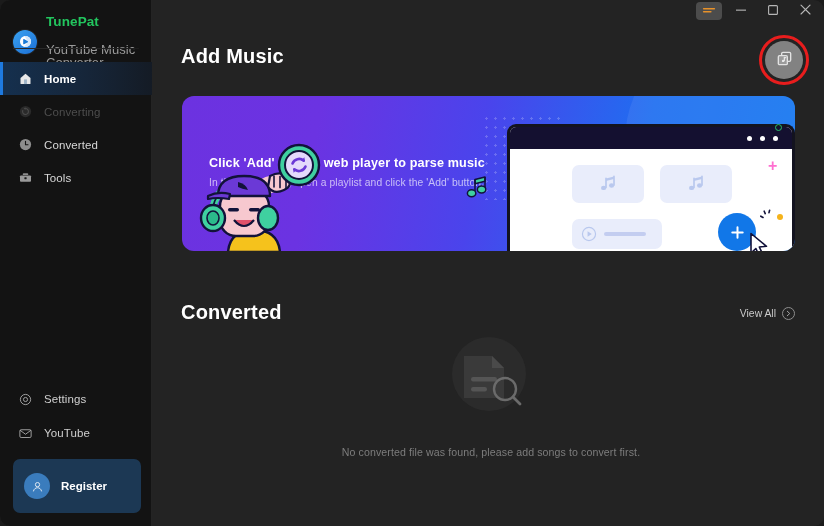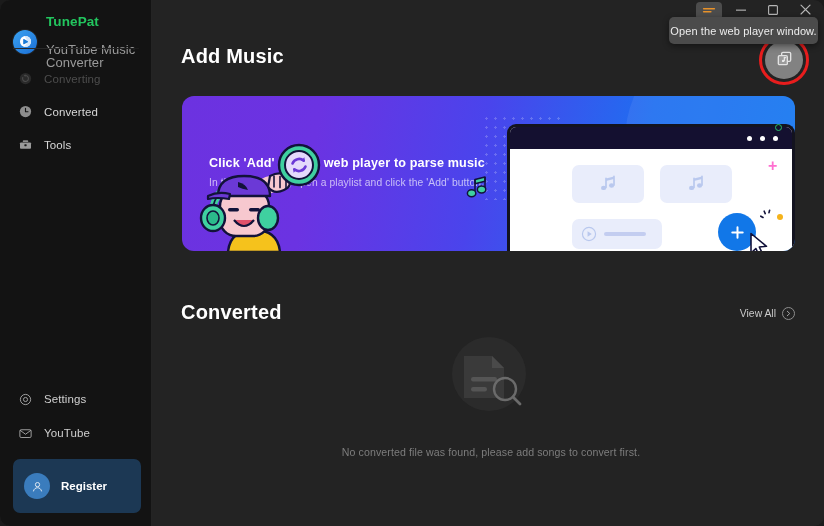--- a/index.html
+++ b/index.html
@@ -217,20 +217,29 @@
       </div>
       <div class="brand-text">
         <div class="brand-title">TunePat</div>
         <div class="brand-sub">YouTube Music Converter</div>
       </div>
     </div>
     <div class="brand-divider"></div>
 
     <div class="nav">
 
+      <div class="nav-item active">
+        <span class="nav-ico">
+          <svg width="15" height="15" viewBox="0 0 24 24" aria-hidden="true">
+            <path d="M4 11.2L12 4.5l8 6.7V20a.9.9 0 0 1-.9.9H4.9A.9.9 0 0 1 4 20v-8.8z" fill="#e8e8e8"></path>
+            <rect x="9.7" y="13.4" width="4.6" height="7.5" fill="#9fb4c8"></rect>
+          </svg>
+        </span>
+        <span class="nav-label">Home</span>
+      </div>
 
       <div class="nav-item disabled">
         <span class="nav-ico">
           <svg width="15" height="15" viewBox="0 0 24 24" aria-hidden="true">
             <circle cx="12" cy="12" r="9" fill="#2a2a2a"></circle>
             <path d="M12 7.3a4.7 4.7 0 1 1-4.4 3.1" fill="none" stroke="#4a4a4a" stroke-width="1.8" stroke-linecap="round"></path>
             <path d="M12 5.1v4.3l-2.8-2.2z" fill="#4a4a4a"></path>
           </svg>
         </span>
         <span class="nav-label">Converting</span>
@@ -317,23 +326,20 @@
     </div>
     <div class="win-btn win-close">
       <span>
         <svg width="13" height="13" viewBox="0 0 13 13" aria-hidden="true">
           <path d="M2 2.2L11 11M11 2.2L2 11" stroke="#b6b6b6" stroke-width="1.15" stroke-linecap="round"></path>
         </svg>
       </span>
     </div>
   </div>
 
-  <div class="tooltip">
-    <span>Open the web player window.</span>
-  </div>
 
   <div class="main">
 
     <div class="section-title" id="addMusicTitle">Add Music</div>
 
     <div class="webplayer-ring"></div>
     <div class="webplayer-btn">
       <span>
         <svg width="19" height="19" viewBox="0 0 24 24" aria-hidden="true">
           <rect x="8.4" y="4.2" width="11.4" height="11.4" rx="1.6" fill="none" stroke="#e3e3e3" stroke-width="1.7"></rect>

